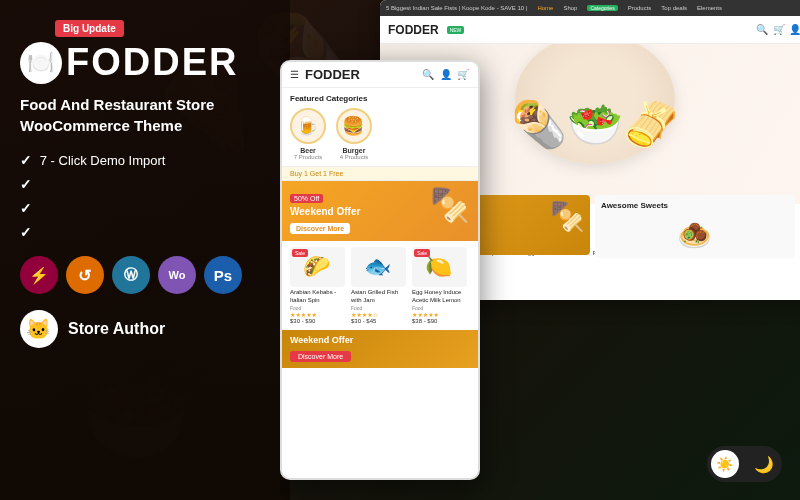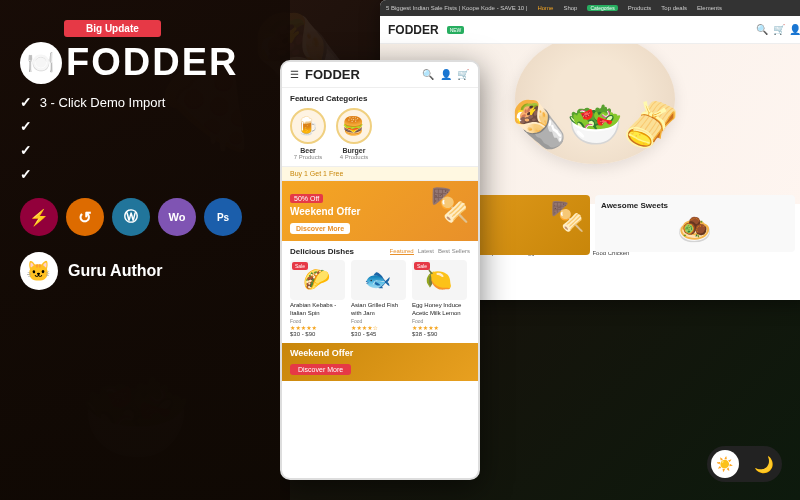--- a/index.html
+++ b/index.html
@@ -31,24 +31,24 @@
       background: linear-gradient(180deg, rgba(20,10,5,0.85) 0%, rgba(15,8,3,0.9) 100%);
     }
 
     
     .big-update-badge {
       display: inline-block;
       background: #e63946;
       color: #fff;
       font-size: 10px;
       font-weight: bold;
-      padding: 3px 22px;
+      padding: 3px 8px;
       border-radius: 3px;
       margin-bottom: 4px;
-      margin-left: 44px;
+      margin-left: 35px;
       text-align: right;
     }
 
     
     .logo-area {
       display: flex;
       align-items: center;
       margin-bottom: 10px;
     }
     .logo-icon {
@@ -546,21 +546,21 @@
       font-size: 28px;
       position: absolute;
       right: 5px;
       top: 5px;
     }
 
     .section-small-title {
       font-size: 8px;
       font-weight: bold;
       color: #222;
-      margin-bottom: 3px;
+      margin-bottom: 9px;
     }
 
     
     .announce-bar {
       background: #333;
       height: 16px;
       display: flex;
       align-items: center;
       padding: 0 6px;
       font-size: 6px;
@@ -592,25 +592,29 @@
     <span class="big-update-badge">Big Update</span>
   </div>
 
   <div class="logo-area">
     <div class="logo-icon">
       <span>🍽️</span>
     </div>
     <div class="logo-text">FODDER</div>
   </div>
 
+  <div class="subtitle">
+    <div>Food And Restaurant Store</div>
+    <div>WooCommerce Theme</div>
+  </div>
 
   <ul class="feature-list">
     <li>
         <span class="check-icon">✓</span>
-        <span>3 - Click Demo Import</span>
+        <span>7 - Click Demo Import</span>
       </li>
     <li>
         <span class="check-icon">✓</span>
       </li>
     <li>
         <span class="check-icon">✓</span>
       </li>
     <li>
         <span class="check-icon">✓</span>
       </li>
@@ -622,30 +626,30 @@
     </div>
     <div class="plugin-badge badge-customizer" title="Customizer">
       <span>↺</span>
     </div>
     <div class="plugin-badge badge-wp" title="WordPress">
       <span style="font-size:14px;">Ⓦ</span>
     </div>
     <div class="plugin-badge badge-woo" title="WooCommerce" style="font-size:11px;">
       <span>Wo</span>
     </div>
-    <div class="plugin-badge badge-ps" title="Photoshop" style="font-size:10px;">
+    <div class="plugin-badge badge-ps" title="Photoshop" style="font-size:15px;">
       <span>Ps</span>
     </div>
   </div>
 
   <div class="guru-row">
     <div class="guru-icon">
       <span>🐱</span>
     </div>
-    <span class="guru-text">Guru Author</span>
+    <span class="guru-text">Store Author</span>
   </div>
 </div>
 
 <div class="right-panel">
 
   <div class="desktop-mockup">
 
     <div class="announce-bar">
       <span>5 Biggest Indian Sale Fists | Koope Kode - SAVE 10 |</span>
       <span class="announce-home">Home</span>
@@ -756,28 +760,20 @@
     </div>
 
     <div class="mobile-offer-banner">
       <span class="offer-badge">50% Off</span>
       <div class="offer-title">Weekend Offer</div>
       <span class="offer-btn">Discover More</span>
       <span class="offer-food-emoji">🍢</span>
     </div>
 
     <div class="mobile-delicious">
-      <div class="del-title-row">
-        <span class="del-title">Delicious Dishes</span>
-        <div class="del-tabs">
-          <span class="del-tab active">Featured</span>
-          <span class="del-tab">Latest</span>
-          <span class="del-tab">Best Sellers</span>
-        </div>
-      </div>
       <div class="del-products">
         <div class="del-product">
           <div class="del-product-img">
             <span>🌮</span>
             <span class="sale-badge">Sale</span>
           </div>
           <div class="del-product-name">Arabian Kebabs - Italian Spin</div>
           <div class="del-product-cat">Food</div>
           <div class="del-stars">★★★★★</div>
           <div class="del-price">$30 - $90</div>

